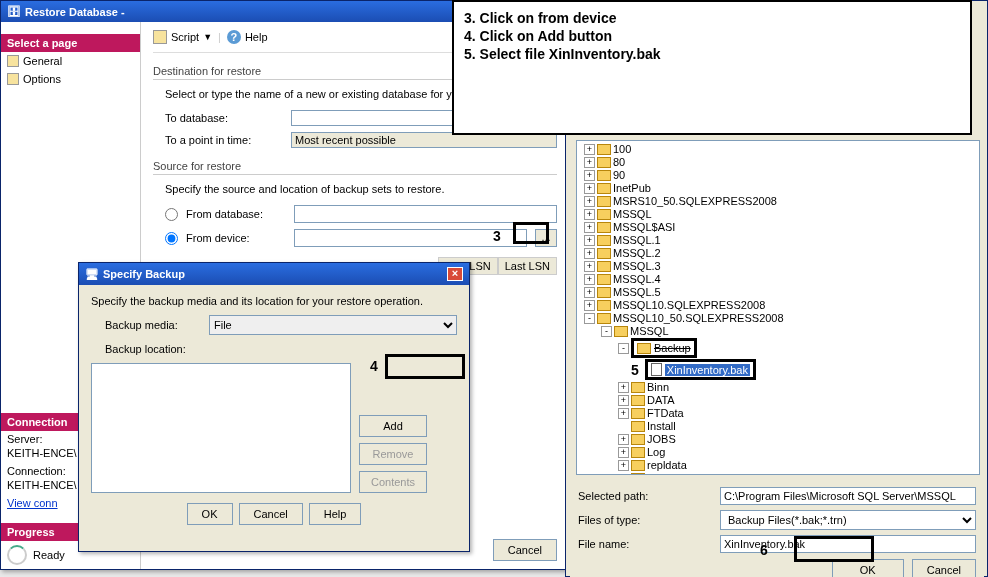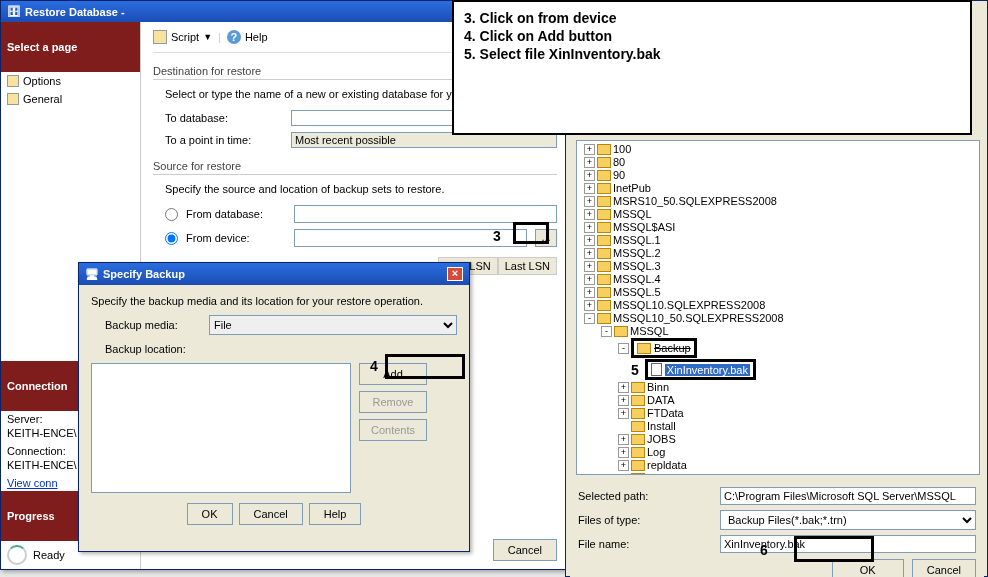--- a/index.html
+++ b/index.html
@@ -7,21 +7,21 @@
 
 .window { position: absolute; border: 1px solid #0a246a; background: #ece9d8; box-shadow: 2px 2px 4px rgba(0,0,0,0.3); }
 .titlebar { background: linear-gradient(to bottom, #2a6de0, #1b4db3); color: #fff; padding: 4px 6px; display: flex; align-items: center; font-weight: bold; }
 .titlebar .icon { margin-right: 4px; }
 .titlebar .close-btn { margin-left: auto; background: #d84a38; border: 1px solid #fff; width: 16px; height: 14px; color: #fff; text-align: center; line-height: 10px; font-weight: bold; cursor: pointer; }
 
 
 .restore-win { left: 0; top: 0; width: 570px; height: 570px; display: flex; flex-direction: column; }
 .restore-body { display: flex; flex: 1; background: #fff; }
 .sidebar { width: 140px; background: #fff; border-right: 1px solid #ccc; display: flex; flex-direction: column; }
-.sidebar-section { background: #7f1d1d; color: #fff; padding: 19px 6px; font-weight: bold; }
+.sidebar-section { background: #be185d; color: #fff; padding: 3px 6px; font-weight: bold; margin-top: 12px; }
 .sidebar-item { padding: 3px 6px; display: flex; align-items: center; gap: 4px; }
 .sidebar-item .page-icon { width: 12px; height: 12px; background: #f7e39e; border: 1px solid #999; }
 .sidebar .connection-box { margin-top: auto; }
 .sidebar .conn-label { padding: 2px 6px; }
 .sidebar .conn-val { padding: 0 6px 4px; }
 .sidebar a { color: #0033cc; text-decoration: underline; padding: 2px 6px; display: block; }
 .progress-item { padding: 4px 6px; display: flex; align-items: center; gap: 6px; }
 .progress-spinner { width: 20px; height: 20px; border: 2px solid #ccc; border-top-color: #4a8; border-radius: 50%; }
 
 .main { flex: 1; padding: 8px 12px; background: #fff; }
@@ -51,21 +51,21 @@
 
 .dlg-buttons { position: absolute; bottom: 8px; right: 12px; display: flex; gap: 6px; }
 .btn { border: 1px solid #7f9db9; background: #ece9d8; padding: 2px 14px; height: 22px; cursor: pointer; }
 
 
 .specify-win { left: 78px; top: 262px; width: 392px; height: 290px; z-index: 10; }
 .specify-body { padding: 10px 12px; }
 .sb-row { display: flex; align-items: center; margin: 8px 0; gap: 8px; }
 .sb-row .lbl { width: 110px; padding-left: 14px; }
 .sb-row select { flex: 1; border: 1px solid #7f9db9; height: 20px; }
-.sb-list { display: flex; gap: 8px; }
+.sb-list { display: flex; gap: 8px; align-items: flex-end; }
 .sb-listbox { border: 1px solid #7f9db9; background: #fff; width: 260px; height: 130px; }
 .sb-btn-col { display: flex; flex-direction: column; gap: 6px; }
 .sb-btn-col .btn { width: 68px; padding: 2px 4px; text-align: center; }
 .sb-btn-col .disabled { color: #999; }
 .callout-4 { position: absolute; left: 370px; top: 358px; font-weight: bold; font-size: 14px; z-index: 20; }
 .box-4 { position: absolute; left: 385px; top: 354px; width: 80px; height: 25px; border: 3px solid #000; z-index: 11; pointer-events: none; }
 .sb-bottom { display: flex; gap: 6px; justify-content: center; margin-top: 10px; }
 
 
 .instructions { position: absolute; left: 452px; top: 0; width: 520px; height: 135px; border: 2px solid #000; background: #fff; padding: 6px 10px; z-index: 50; }
@@ -111,25 +111,25 @@
 <div class="window restore-win">
   <div class="titlebar">
     <span class="icon">🗄</span>
     <span>Restore Database -</span>
   </div>
   <div class="restore-body">
     <div class="sidebar">
       <div class="sidebar-section">Select a page</div>
       <div class="sidebar-item">
           <span class="page-icon"></span>
-          <span>Options</span>
+          <span>General</span>
         </div>
       <div class="sidebar-item">
           <span class="page-icon"></span>
-          <span>General</span>
+          <span>Options</span>
         </div>
 
       <div class="connection-box">
         <div class="sidebar-section">Connection</div>
         <div class="conn-label">Server:</div>
         <div class="conn-val">KEITH-ENCE\</div>
         <div class="conn-label">Connection:</div>
         <div class="conn-val">KEITH-ENCE\</div>
         <a href="#">View conn</a>
         <div class="sidebar-section">Progress</div>

